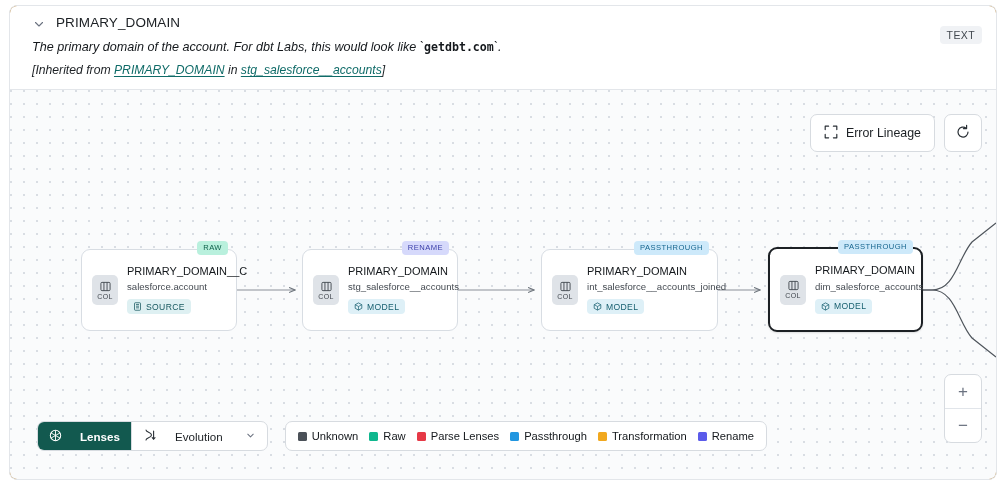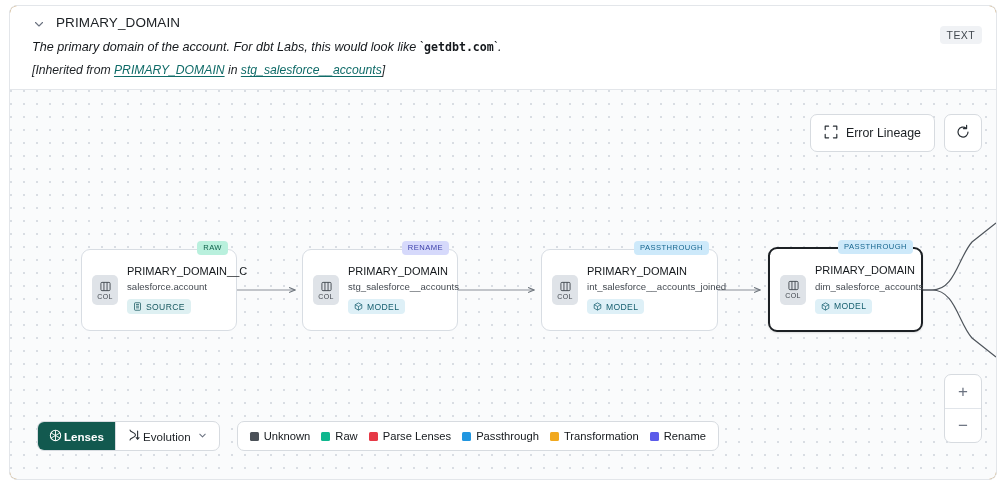--- a/index.html
+++ b/index.html
@@ -259,21 +259,21 @@
     border: 1px solid #d7dbe0;
     border-radius: 7px;
     overflow: hidden;
     background: #fff;
     height: 30px;
     box-sizing: border-box;
   }
   .seg {
     display: flex;
     align-items: center;
-    gap: 2px;
+    gap: 18px;
     padding: 0 11px;
     font-size: 11.6px;
     cursor: pointer;
     color: #1c2024;
     box-sizing: border-box;
   }
   .seg.active {
     background: #12594f;
     color: #ffffff;
     font-weight: bold;

